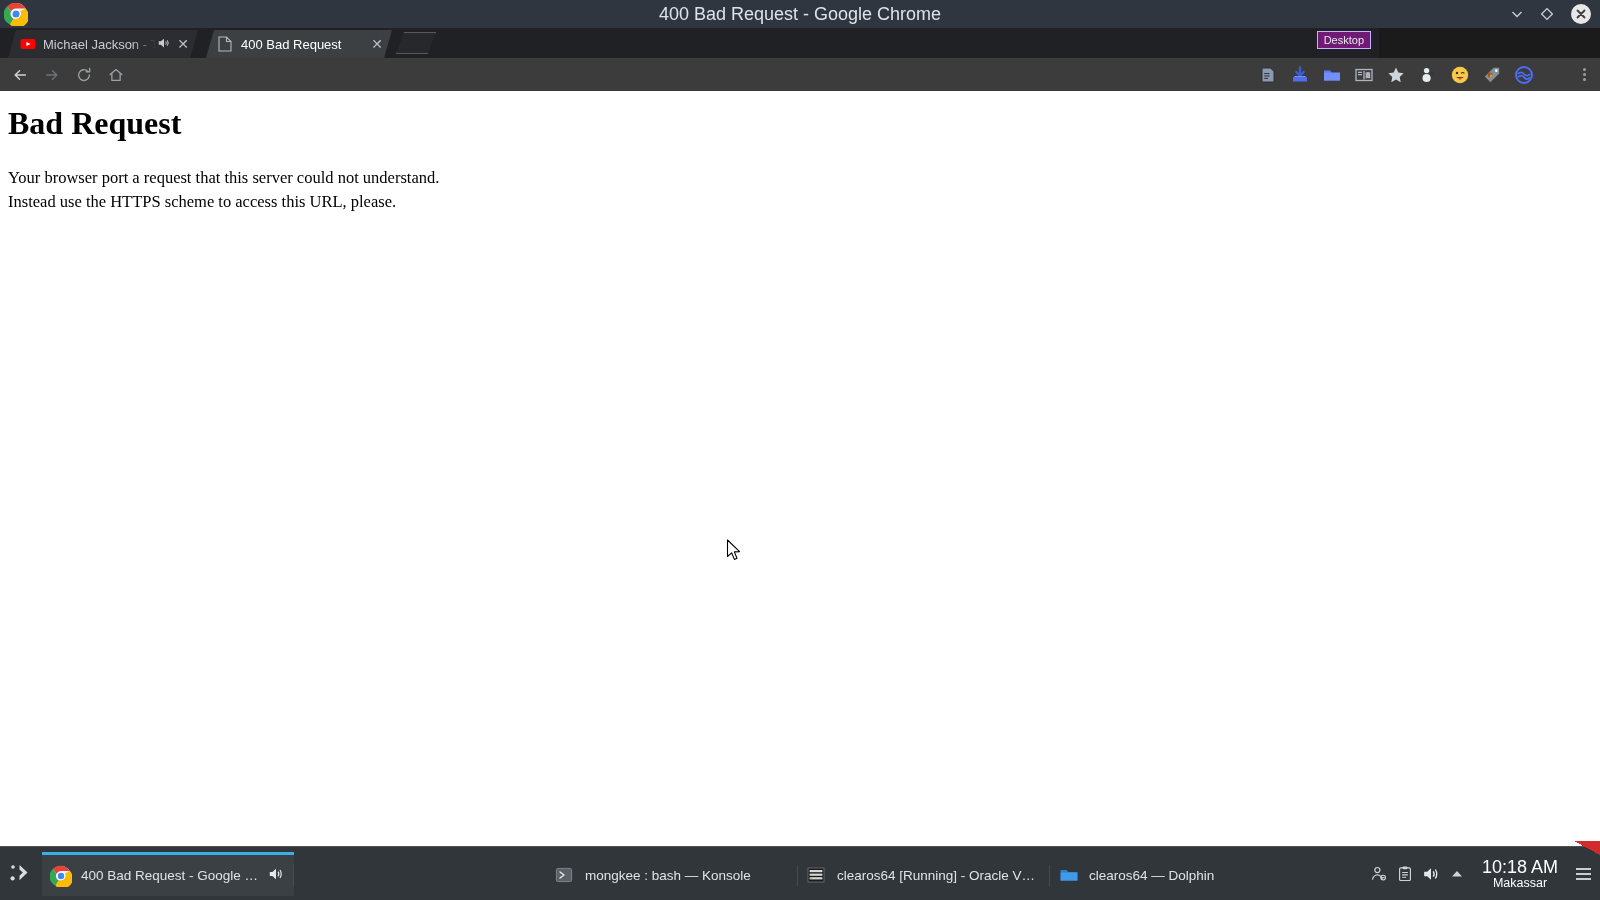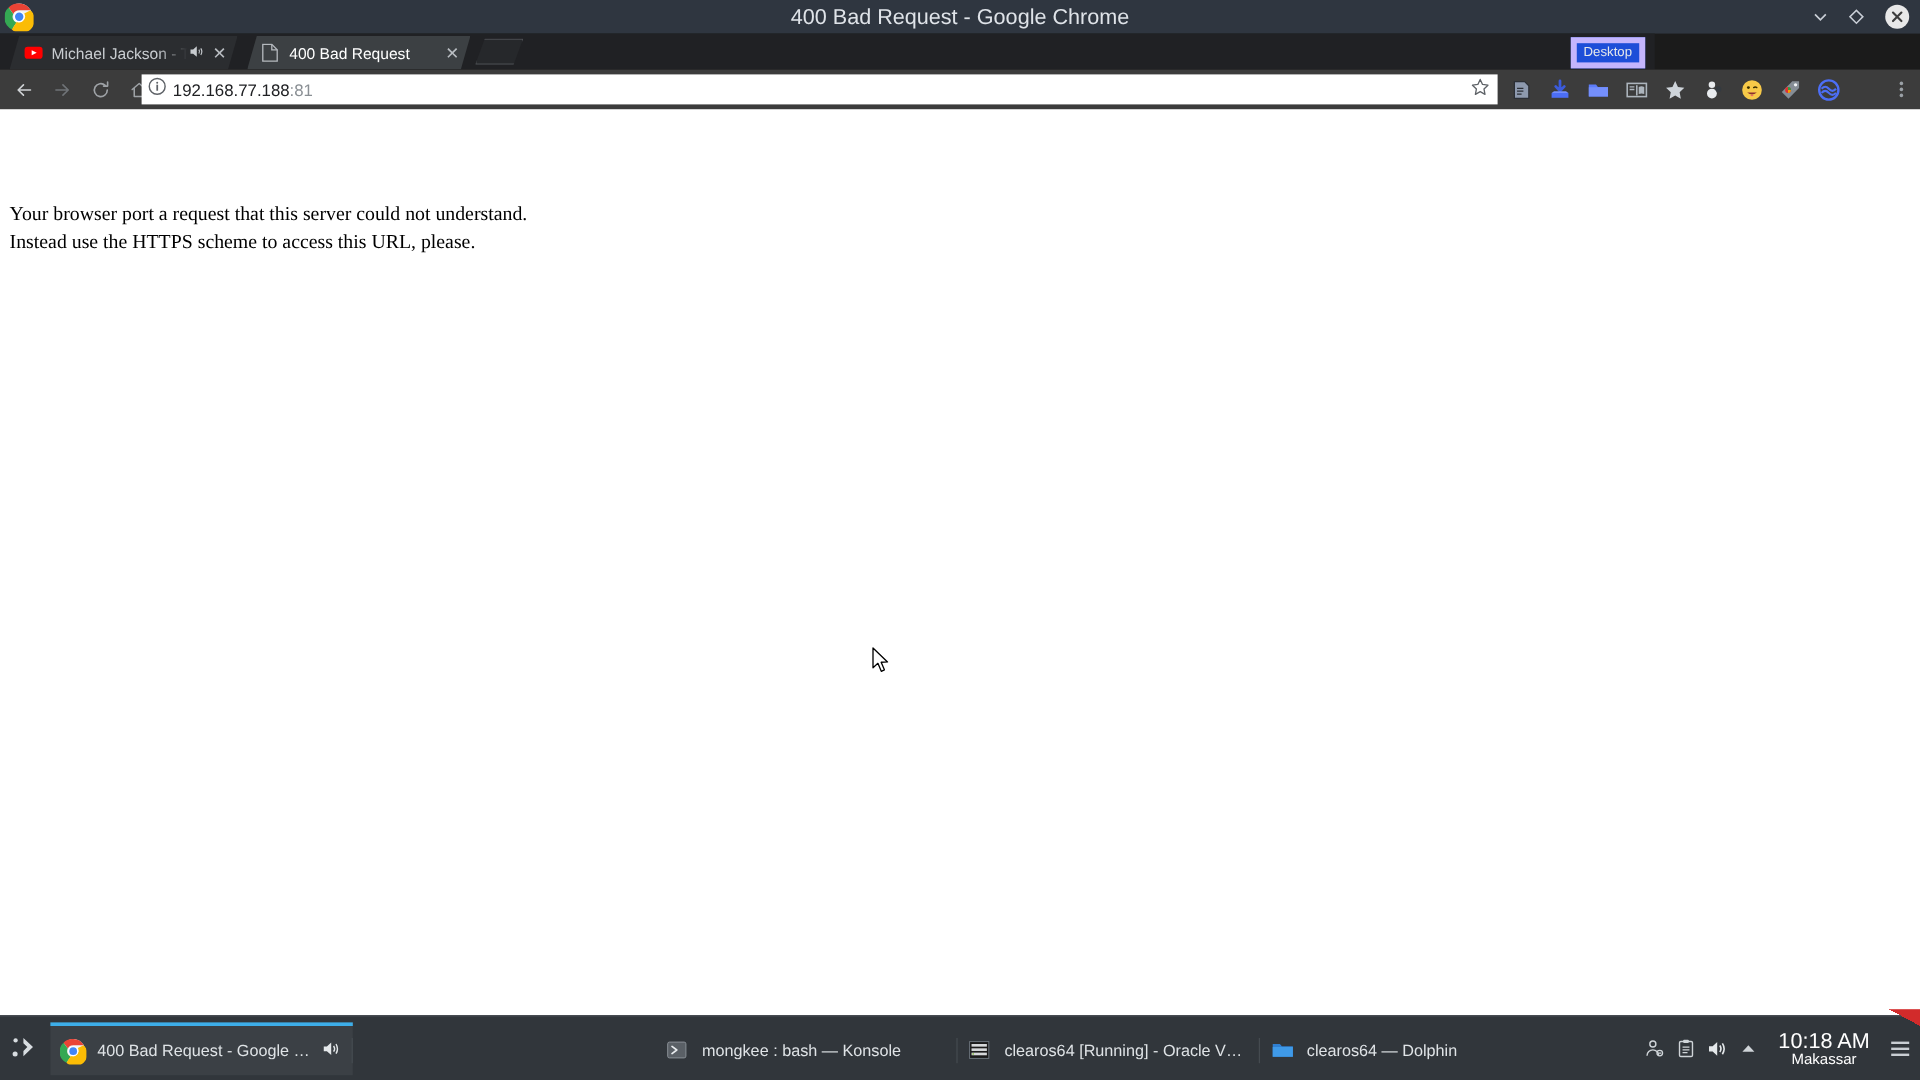--- a/index.html
+++ b/index.html
@@ -38,22 +38,22 @@
     background: #e8e8e8; display:flex; align-items:center; justify-content:center;
   }
 
   
   #tabstrip {
     position: absolute; left: 0; top: 28px; width: 1379px; height: 30px;
     background: #202124;
   }
   #desktop-chip {
     position: absolute; right: 8px; top: 3px;
-    border: 5px solid #c4b5fd; color: #e6e8ea;
-    font-size: 11px; padding: 2px 6px; background: #1d4ed8;
+    border: 1px solid #c4b5fd; color: #e6e8ea;
+    font-size: 11px; padding: 2px 6px; background: #701a75;
   }
   .tab {
     position: absolute; top: 2px; height: 28px;
     display: flex; align-items: center;
     padding: 0 6px 0 12px;
     color: #c8ccd0; font-size: 13px;
     clip-path: polygon(8px 0, 100% 0, calc(100% - 8px) 100%, 0% 100%);
   }
   #tab-0 { left: 8px; width: 190px; background: #2b2d30; }
   #tab-1 { left: 206px; width: 186px; background: #3c4043; color: #ffffff; align-items: center; }
@@ -250,35 +250,20 @@
       <path d="M16 10 a6 6 0 1 1 -1.9 -4.3" fill="none" stroke="currentColor" stroke-width="1.5" stroke-linecap="round"></path>
       <path d="M16.3 2.6 V6.4 H12.5" fill="none" stroke="currentColor" stroke-width="1.5" stroke-linecap="round" stroke-linejoin="round"></path>
     </svg>
   </div>
   <div class="navbtn" id="nav-home">
     <svg width="18" height="18" viewBox="0 0 20 20" aria-hidden="true">
         <path d="M3.5 9.5 L10 4 L16.5 9.5 M5.4 8.4 V16 H14.6 V8.4" fill="none" stroke="currentColor" stroke-width="1.4" stroke-linejoin="round" stroke-linecap="round"></path>
       </svg>
   </div>
 
-  <div id="omnibox">
-    <span id="info-icon">
-      <svg width="16" height="16" viewBox="0 0 16 16" aria-hidden="true">
-        <circle cx="8" cy="8" r="6.6" fill="none" stroke="#5f6368" stroke-width="1.2"></circle>
-        <circle cx="8" cy="4.9" r="0.85" fill="#5f6368"></circle>
-        <rect x="7.3" y="6.6" width="1.45" height="5" fill="#5f6368"></rect>
-      </svg>
-    </span>
-    <span id="url-text"><span>192.168.77.188</span><span id="url-port">:81</span></span>
-    <span id="bookmark-star">
-      <svg width="17" height="17" viewBox="0 0 20 20" aria-hidden="true">
-          <path d="M10 2.6 L12.3 7.5 L17.6 8.2 L13.7 11.9 L14.7 17.2 L10 14.6 L5.3 17.2 L6.3 11.9 L2.4 8.2 L7.7 7.5 Z" fill="none" stroke="#5f6368" stroke-width="1.3" stroke-linejoin="round"></path>
-        </svg>
-    </span>
-  </div>
 
   <div class="ext" style="left:1256px">
     <svg width="20" height="20" viewBox="0 0 20 20" aria-hidden="true">
       <path d="M4 3 H12.5 L16 6.5 V17 H4 Z" fill="#8d99ae" stroke="#2b2f36" stroke-width="1"></path>
       <path d="M6.2 8.6 H11.5 M6.2 11 H11.5 M6.2 13.4 H10" stroke="#2b2f36" stroke-width="1"></path>
     </svg>
   </div>
   <div class="ext" style="left:1288px">
     <svg width="20" height="20" viewBox="0 0 20 20" aria-hidden="true">
       <path d="M10 2.5 V10 M6.4 7 L10 10.8 L13.6 7" fill="none" stroke="#3b5bdb" stroke-width="2.3" stroke-linecap="round" stroke-linejoin="round"></path>
@@ -339,20 +324,21 @@
   </div>
 
   <div id="chrome-menu">
     <i></i>
       <i></i>
       <i></i>
   </div>
 </div>
 
 <div id="viewport">
+  <h1 id="page-h1">Bad Request</h1>
   <div id="page-body">
     <p>Your browser port a request that this server could not understand.</p>
     <p>Instead use the HTTPS scheme to access this URL, please.</p>
   </div>
   <div id="cursor">
     <svg width="18" height="24" viewBox="0 0 18 24" aria-hidden="true">
       <path d="M1.5 1 L1.5 17.5 L5.6 13.8 L8.4 20.4 L11 19.2 L8.3 12.9 L13.6 12.6 Z" fill="#ffffff" stroke="#000000" stroke-width="1.1" stroke-linejoin="round"></path>
     </svg>
   </div>
 </div>

